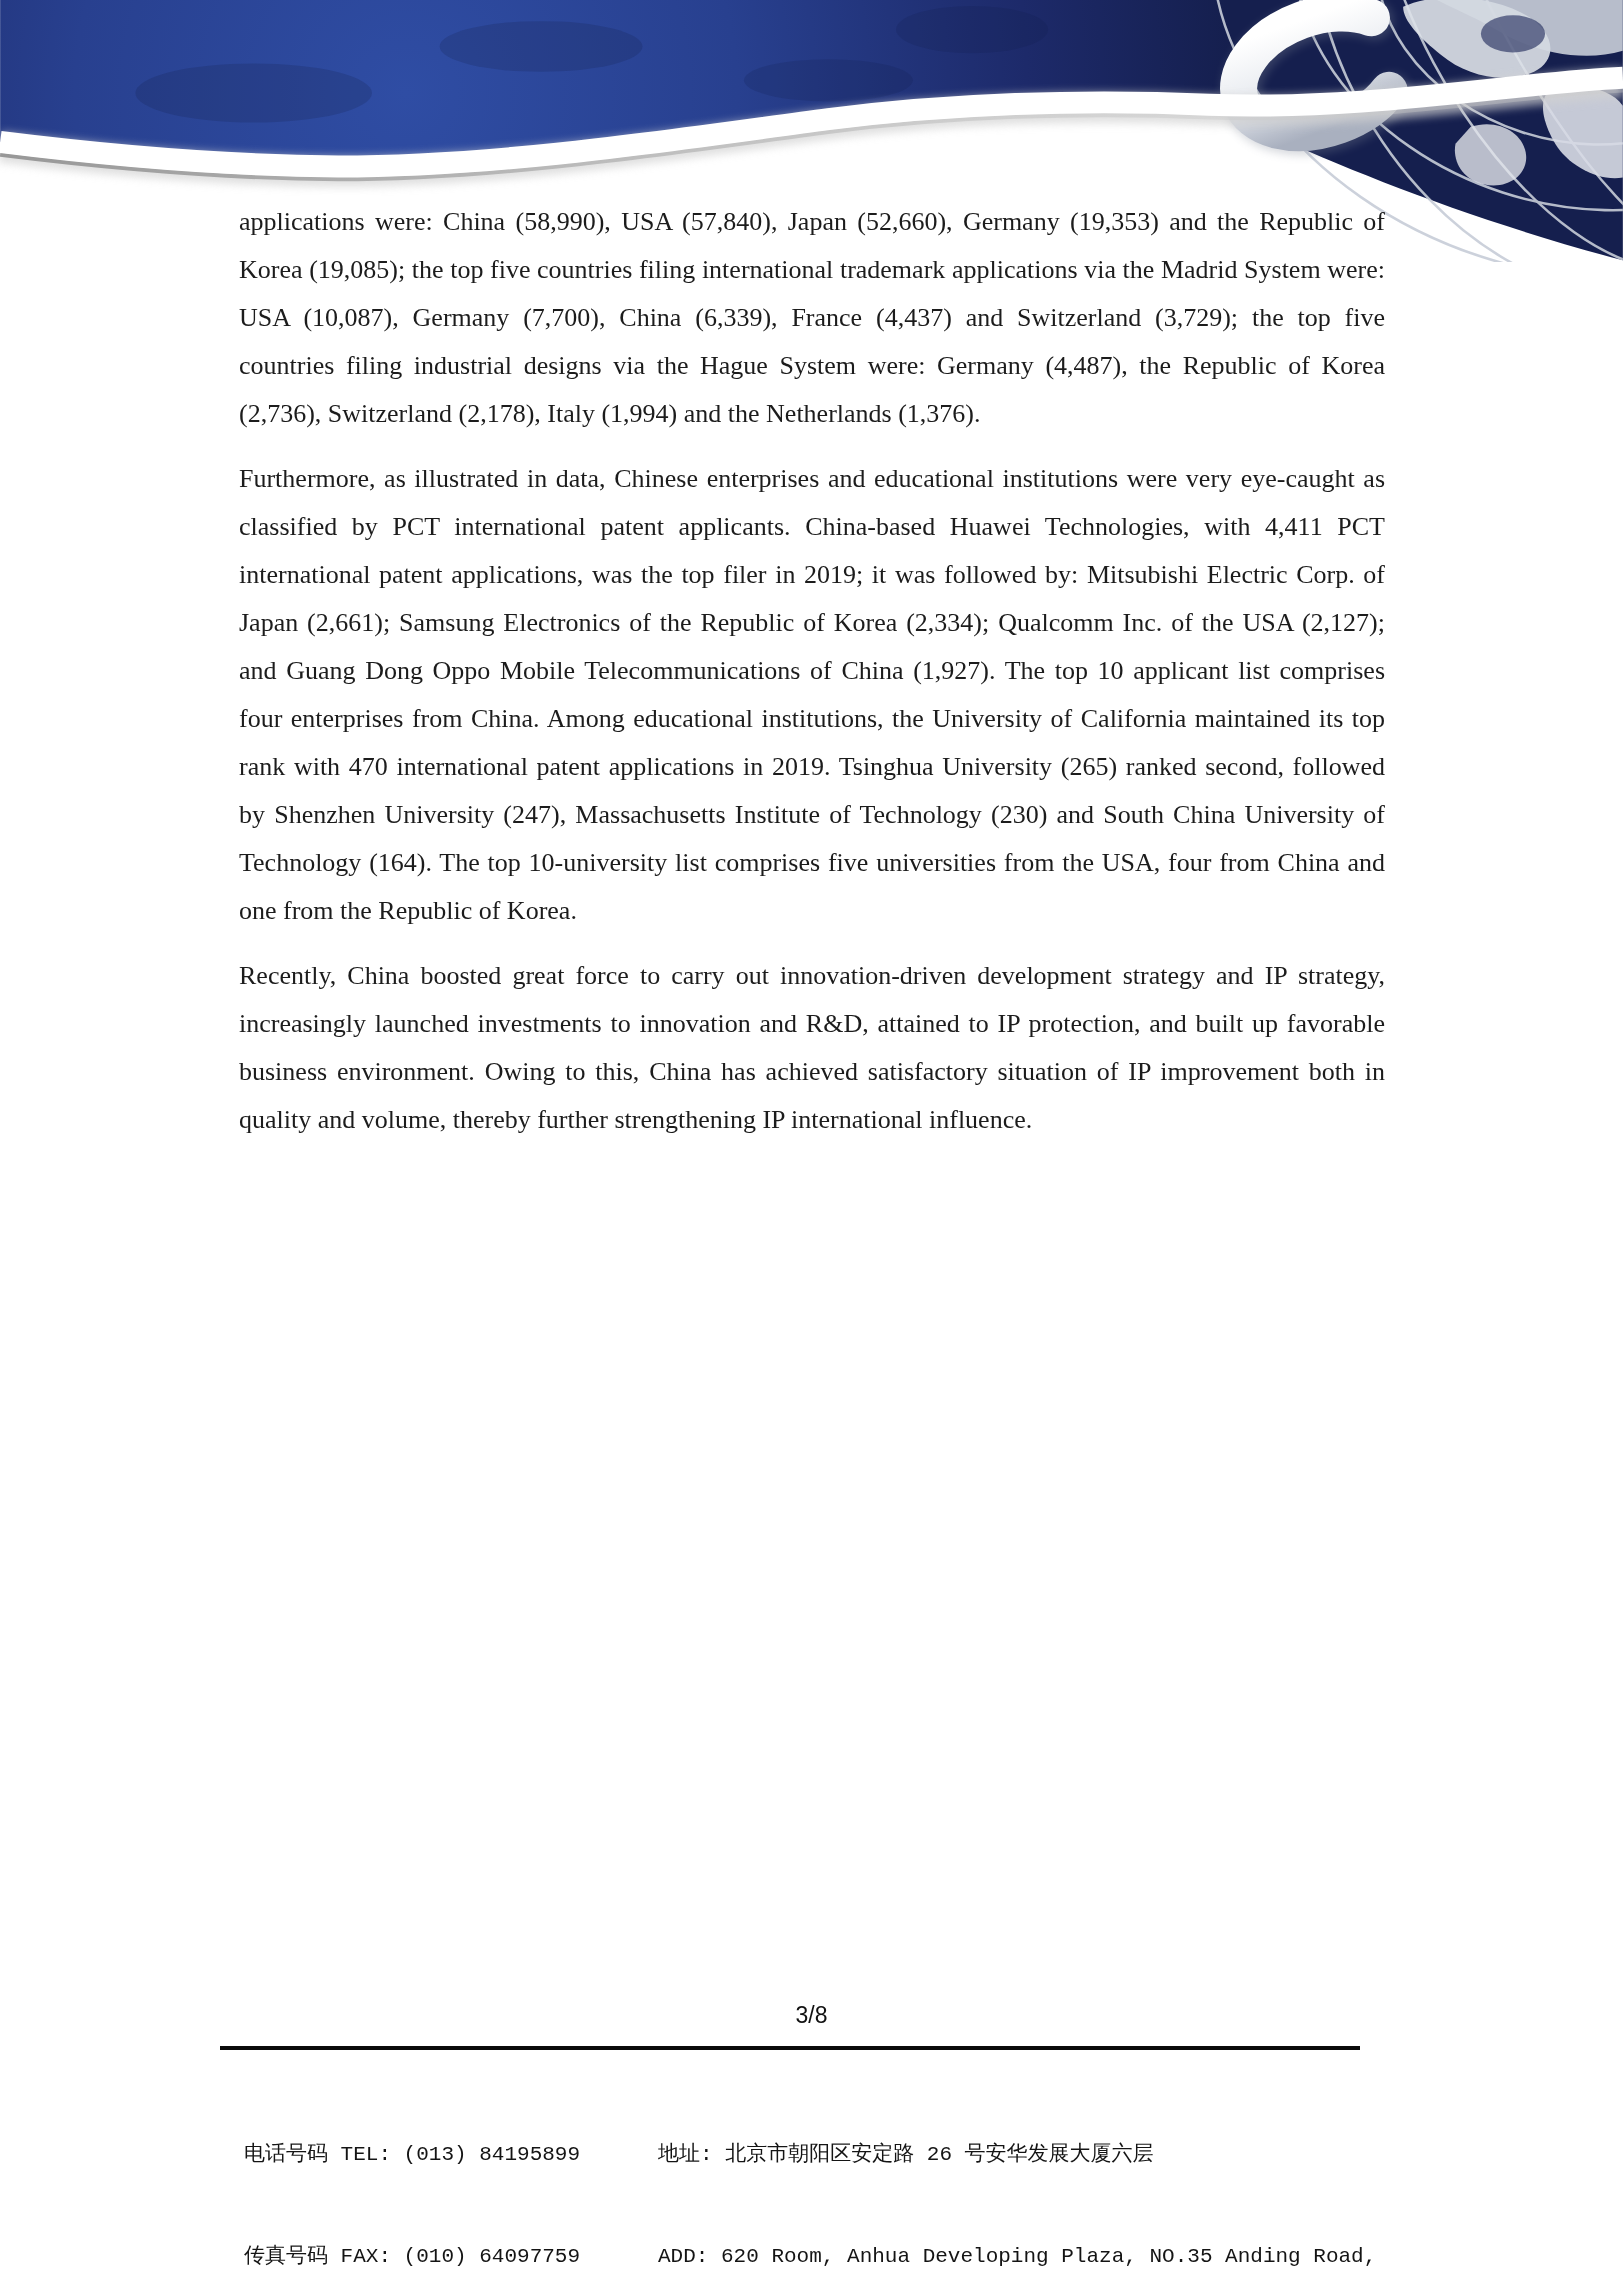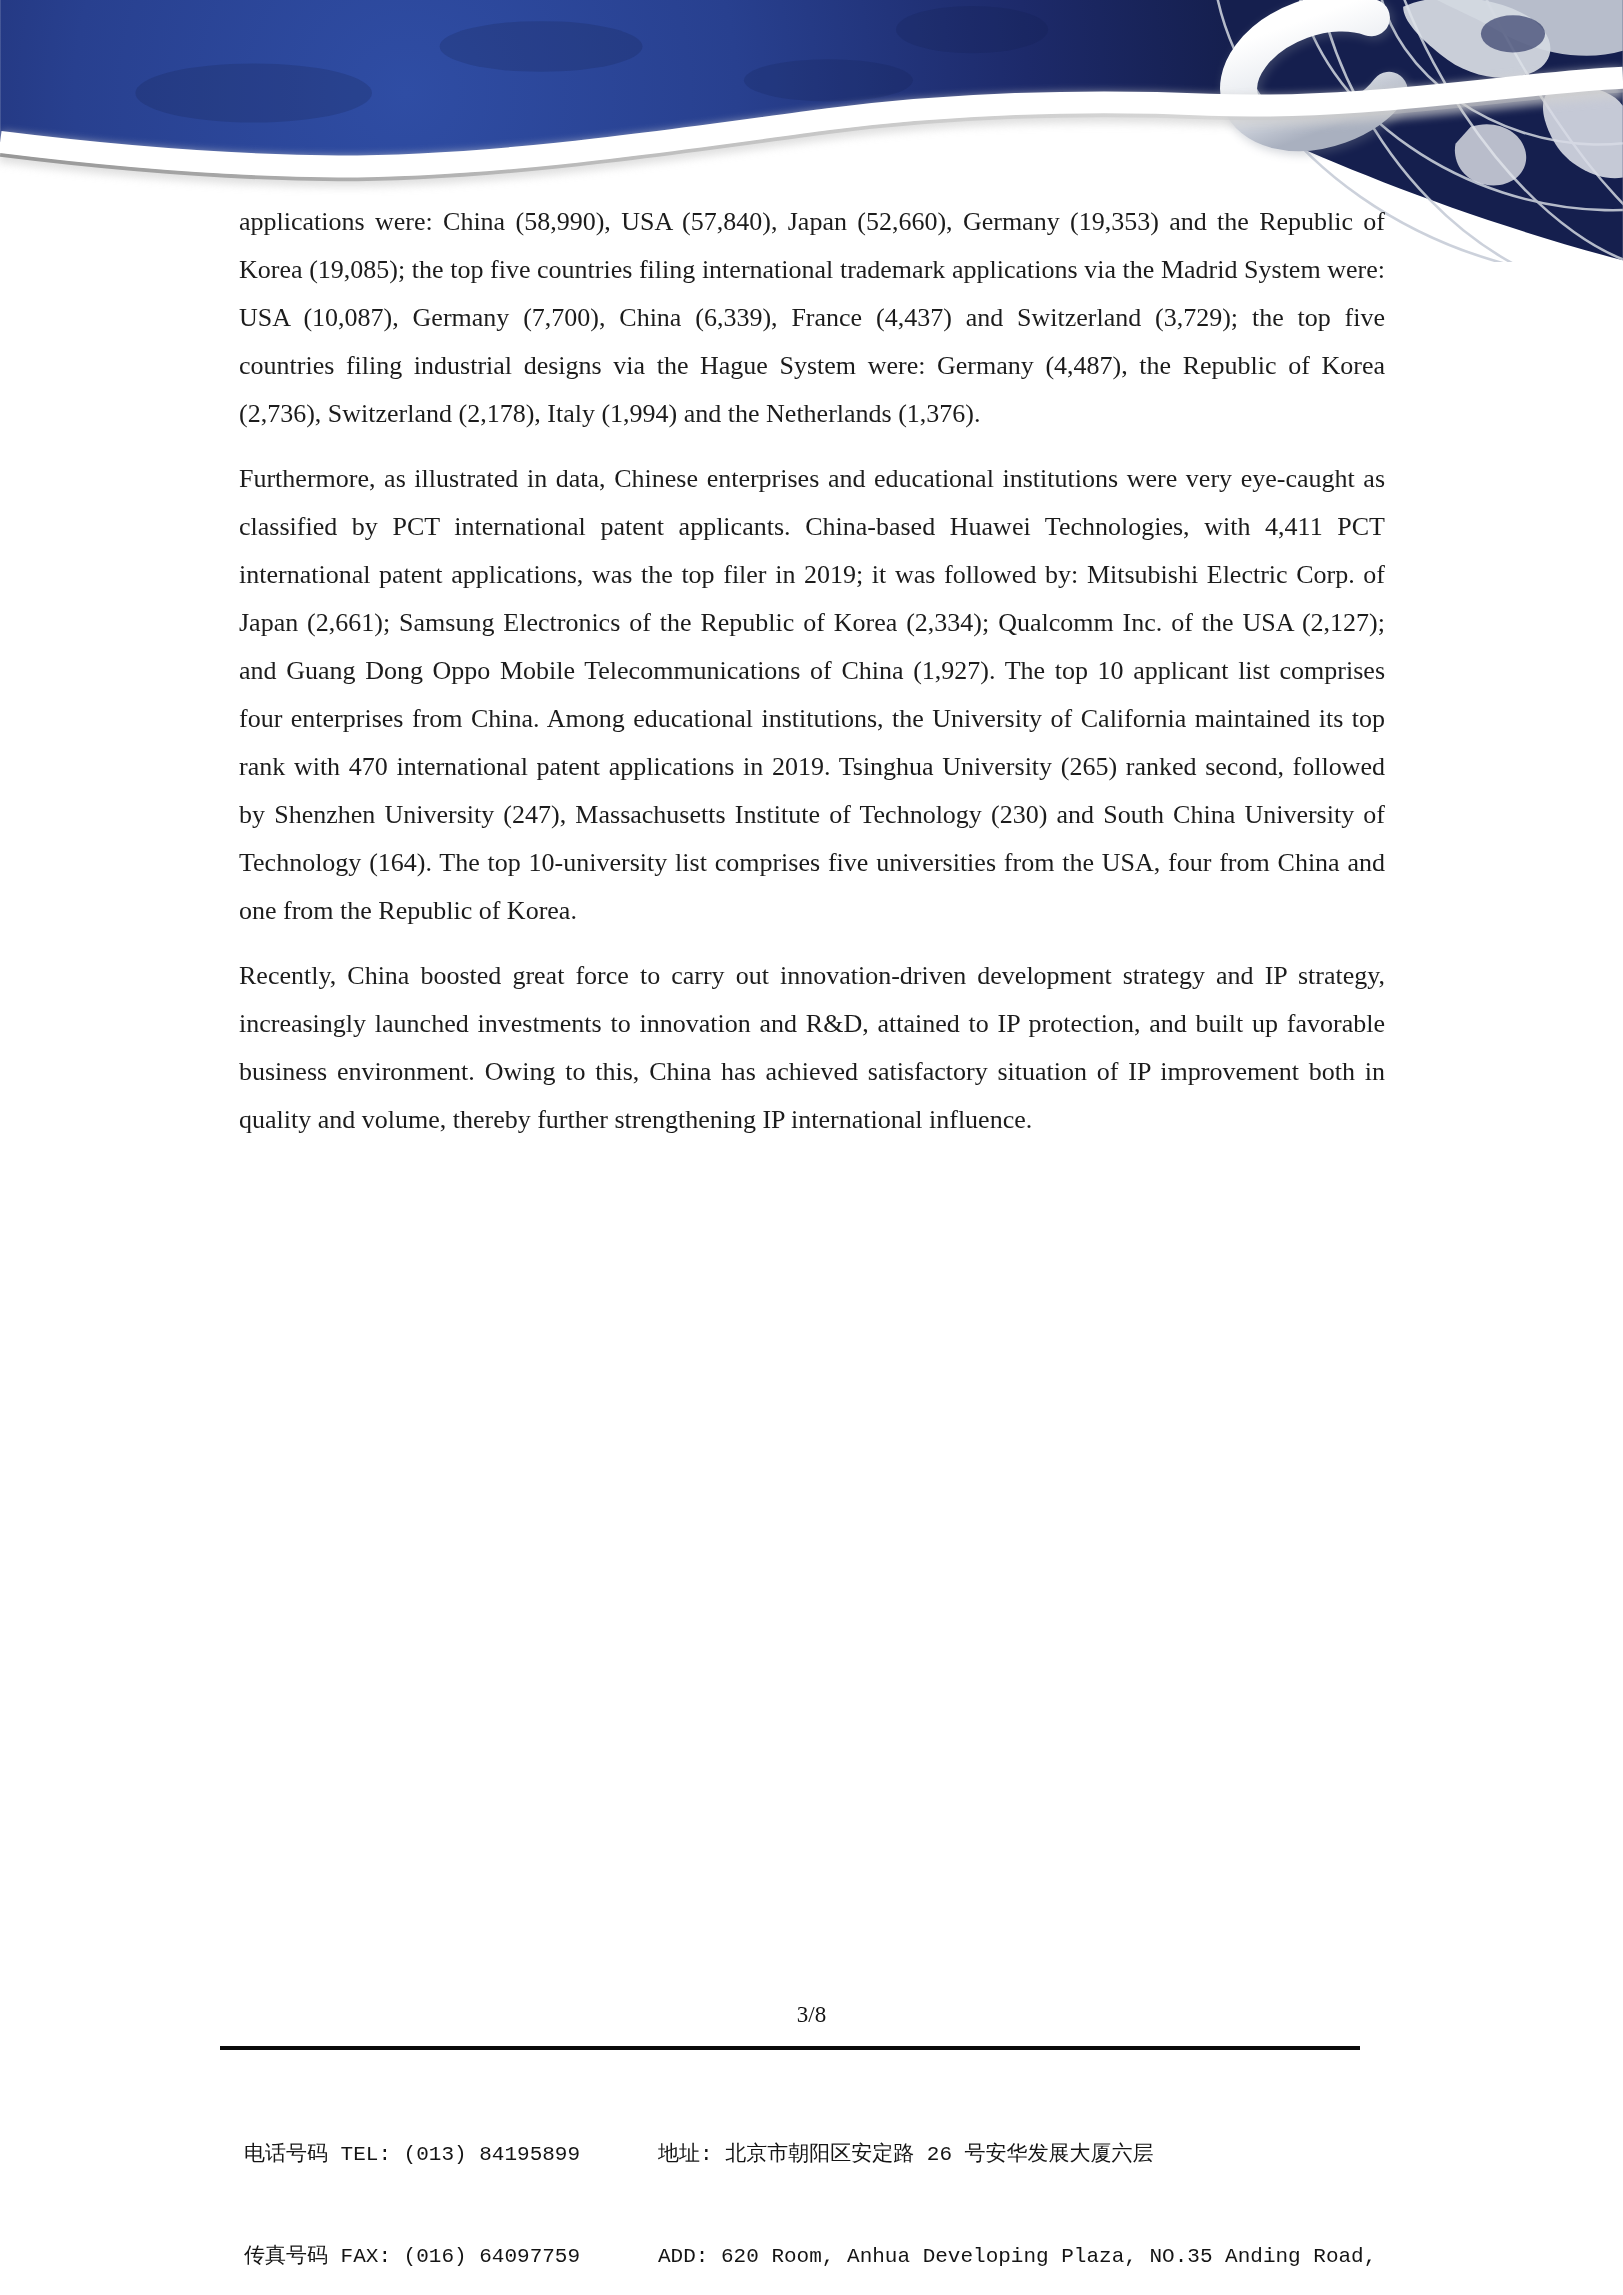--- a/index.html
+++ b/index.html
@@ -28,21 +28,21 @@
     text-align:justify;
     text-justify:inter-word;
   }
   .body-text p{margin:0 0 17px 0;}
   .page-number{
     position:absolute;
     top:2002px;
     left:0;
     width:1623px;
     text-align:center;
-    font-family:Liberation Serif, serif;
+    font-family:Liberation Sans, sans-serif;
     font-size:23px;
     color:#111;
   }
   .divider{
     position:absolute;
     top:2046px;
     left:220px;
     width:1140px;
     height:4.2px;
     background:#0a0a0a;
@@ -141,21 +141,21 @@
     <p>Recently, China boosted great force to carry out innovation-driven development strategy and IP strategy, increasingly launched investments to innovation and R&amp;D, attained to IP protection, and built up favorable business environment. Owing to this, China has achieved satisfactory situation of IP improvement both in quality and volume, thereby further strengthening IP international influence.</p>
   </div>
 
   <div class="page-number">3/8</div>
 
   <div class="divider"></div>
 
   <div class="footer">
     <div class="fcol fleft">
       <div class="frow">电话号码 TEL: (013) 84195899</div>
-      <div class="frow">传真号码 FAX: (016) 64097759</div>
+      <div class="frow">传真号码 FAX: (010) 64097759</div>
       
       
     </div>
     <div class="fcol fright">
       <div class="frow">地址: 北京市朝阳区安定路 26 号安华发展大厦六层</div>
       <div class="frow">ADD: 620 Room, Anhua Developing Plaza, NO.35 Anding Road,</div>
       
       
     </div>
   </div>

